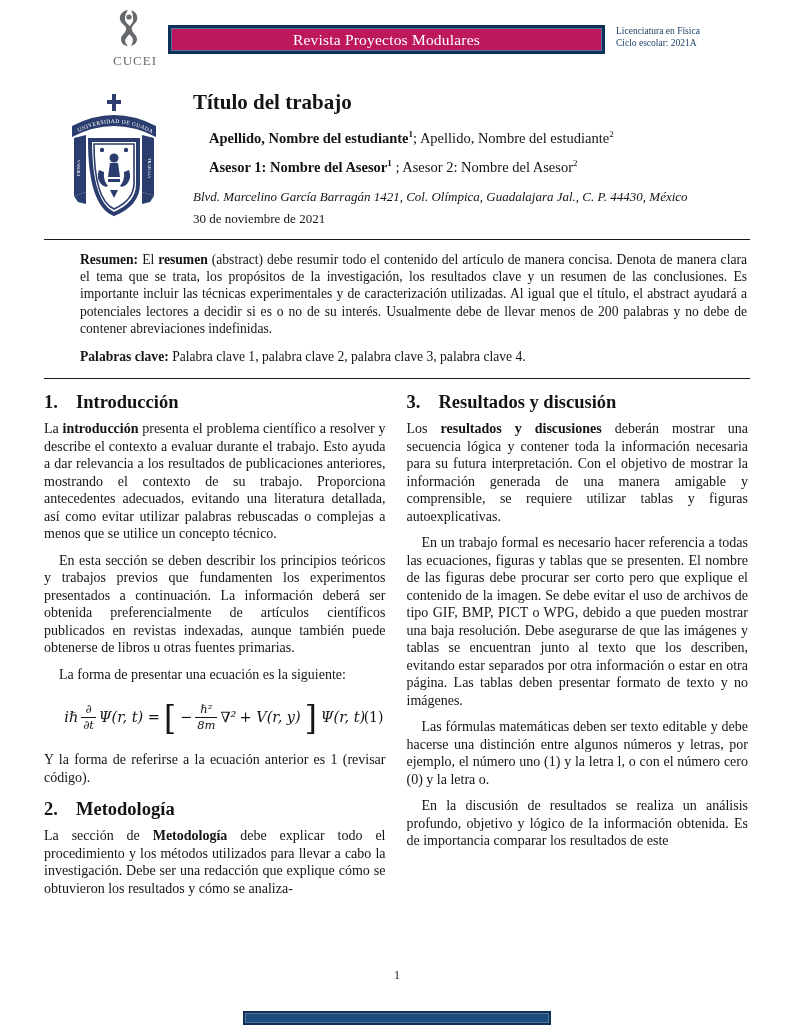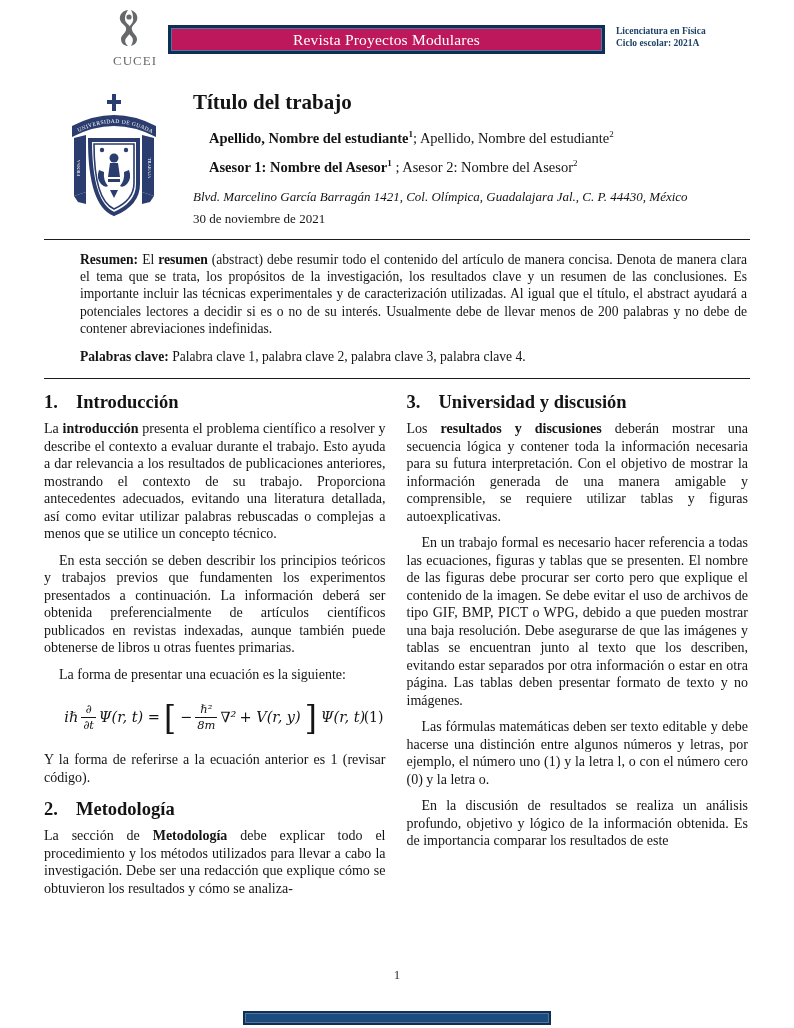--- a/index.html
+++ b/index.html
@@ -11,21 +11,21 @@
   
   .cucei-logo{position:absolute;left:100px;top:8px;width:58px;text-align:center;}
   .cucei-logo .cucei-label{font-size:13px;letter-spacing:1px;color:#66696c;margin-top:1px;margin-left:12px;}
   .banner{
     position:absolute;left:168px;top:25px;width:437px;height:29px;box-sizing:border-box;
     background:#be185d;border:3px solid #0e3057;
     box-shadow:inset 0 0 0 1px #56749b;
     display:flex;align-items:center;justify-content:center;
   }
   .banner span{color:#ffffff;font-size:15.5px;letter-spacing:.2px;}
-  .header-right{position:absolute;left:616px;top:25px;color:#1d4066;font-size:9.5px;line-height:12px;font-weight:bold;}
+  .header-right{position:absolute;left:616px;top:25px;color:#1d4066;font-size:9.5px;line-height:12px;}
   
   .udg-shield{position:absolute;left:64px;top:92px;width:100px;height:130px;}
   .title-texts{position:absolute;left:193px;top:90px;width:565px;}
   .doc-title{font-size:21px;font-weight:bold;margin:0 0 14px 0;}
   .authors,.advisors{font-size:14.5px;margin:0 0 11px 16px;}
   .authors sup,.advisors sup{font-size:9px;}
   .affil{font-style:italic;font-size:13px;margin:0;line-height:19.5px;}
   .date{font-size:13px;margin:5px 0 0 0;}
   
   .abstract{
@@ -171,21 +171,21 @@
       </div>
 
       <p>Y la forma de referirse a la ecuación anterior es 1 (revisar código).</p>
 
       <h2><span class="sec-num">2.</span><span>Metodología</span></h2>
       <p><span>La sección de </span><b>Metodología</b><span> debe explicar todo el procedimiento y los métodos utilizados para llevar a cabo la investigación. Debe ser una redacción que explique cómo se obtuvieron los resultados y cómo se analiza-</span></p>
     </div>
 
     <div class="col">
 
-      <h2><span class="sec-num">3.</span><span>Universidad y discusión</span></h2>
+      <h2><span class="sec-num">3.</span><span>Resultados y discusión</span></h2>
       <p><span>Los </span><b>resultados y discusiones</b><span> deberán mostrar una secuencia lógica y contener toda la información necesaria para su futura interpretación. Con el objetivo de mostrar la información generada de una manera amigable y comprensible, se requiere utilizar tablas y figuras autoexplicativas.</span></p>
       <p class="indent">En un trabajo formal es necesario hacer referencia a todas las ecuaciones, figuras y tablas que se presenten. El nombre de las figuras debe procurar ser corto pero que explique el contenido de la imagen. Se debe evitar el uso de archivos de tipo GIF, BMP, PICT o WPG, debido a que pueden mostrar una baja resolución. Debe asegurarse de que las imágenes y tablas se encuentran junto al texto que los describen, evitando estar separados por otra información o estar en otra página. Las tablas deben presentar formato de texto y no imágenes.</p>
       <p class="indent">Las fórmulas matemáticas deben ser texto editable y debe hacerse una distinción entre algunos números y letras, por ejemplo, el número uno (1) y la letra l, o con el número cero (0) y la letra o.</p>
       <p class="indent">En la discusión de resultados se realiza un análisis profundo, objetivo y lógico de la información obtenida. Es de importancia comparar los resultados de este</p>
     </div>
 
   </div>
 
   <div class="pagenum">1</div>
   <div class="footer-bar"></div>

